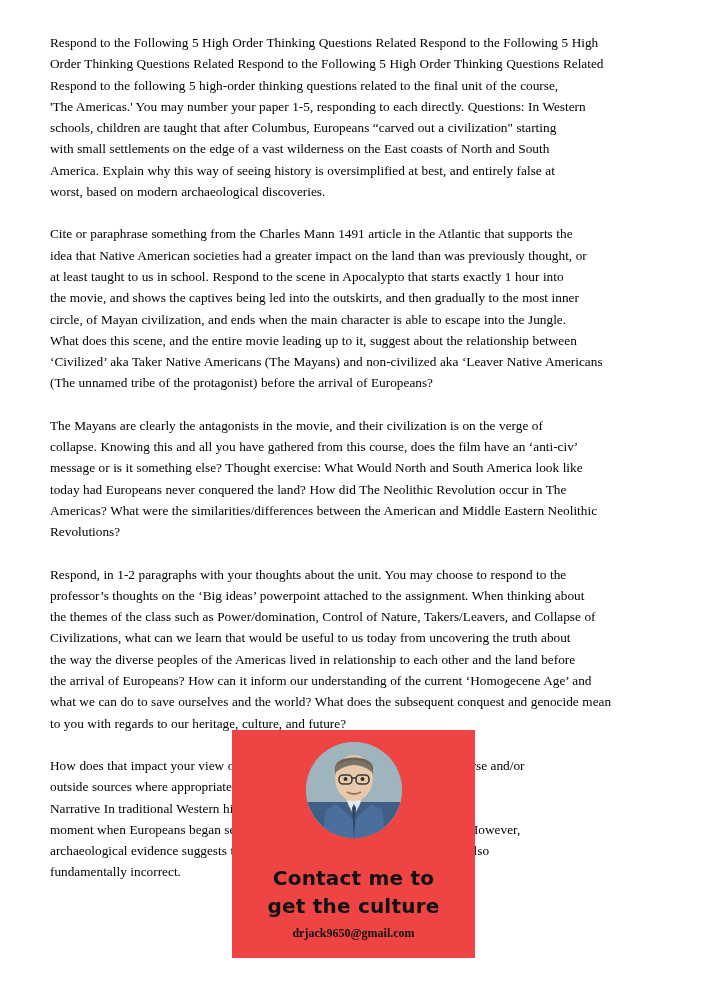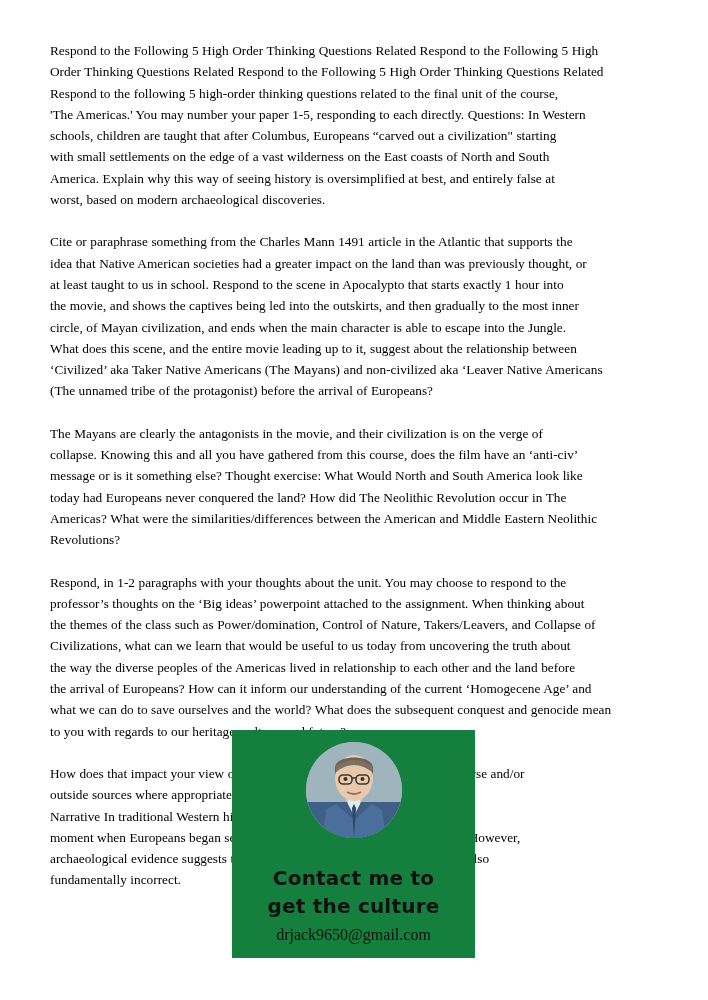--- a/index.html
+++ b/index.html
@@ -26,36 +26,36 @@
   .doc-body {
     position: absolute;
     left: 50px;
     top: 32px;
     width: 596px;
   }
   .para {
     font-size: 13.3px;
     line-height: 21.3px;
     text-align: left;
-    margin: 8px 0 21px 0;
+    margin: 0 0 21px 0;
     white-space: pre-wrap;
     word-spacing: 0.2px;
   }
   .para:last-child {
     margin-bottom: 0;
   }
 
   
   .contact-card {
     position: absolute;
     left: 232px;
     top: 730px;
     width: 243px;
     height: 228px;
-    background: #15803d;
+    background: #ef4444;
     box-sizing: border-box;
     text-align: center;
   }
   .avatar {
     position: absolute;
     left: 50%;
     top: 12px;
     transform: translateX(-50%);
     width: 96px;
     height: 96px;
@@ -80,22 +80,22 @@
     letter-spacing: 0.2px;
   }
   .contact-line1 { top: 136px; }
   .contact-line2 { top: 164px; }
   .contact-email {
     position: absolute;
     left: 0;
     top: 196px;
     width: 100%;
     font-family: "Liberation Serif", serif;
-    font-weight: normal;
-    font-size: 16px;
+    font-weight: bold;
+    font-size: 12px;
     color: #111111;
   }
 </style>
 </head>
 <body>
 
 <div class="page">
 
   <div class="doc-body">
     <p class="para">Respond to the Following 5 High Order Thinking Questions Related Respond to the Following 5 High

